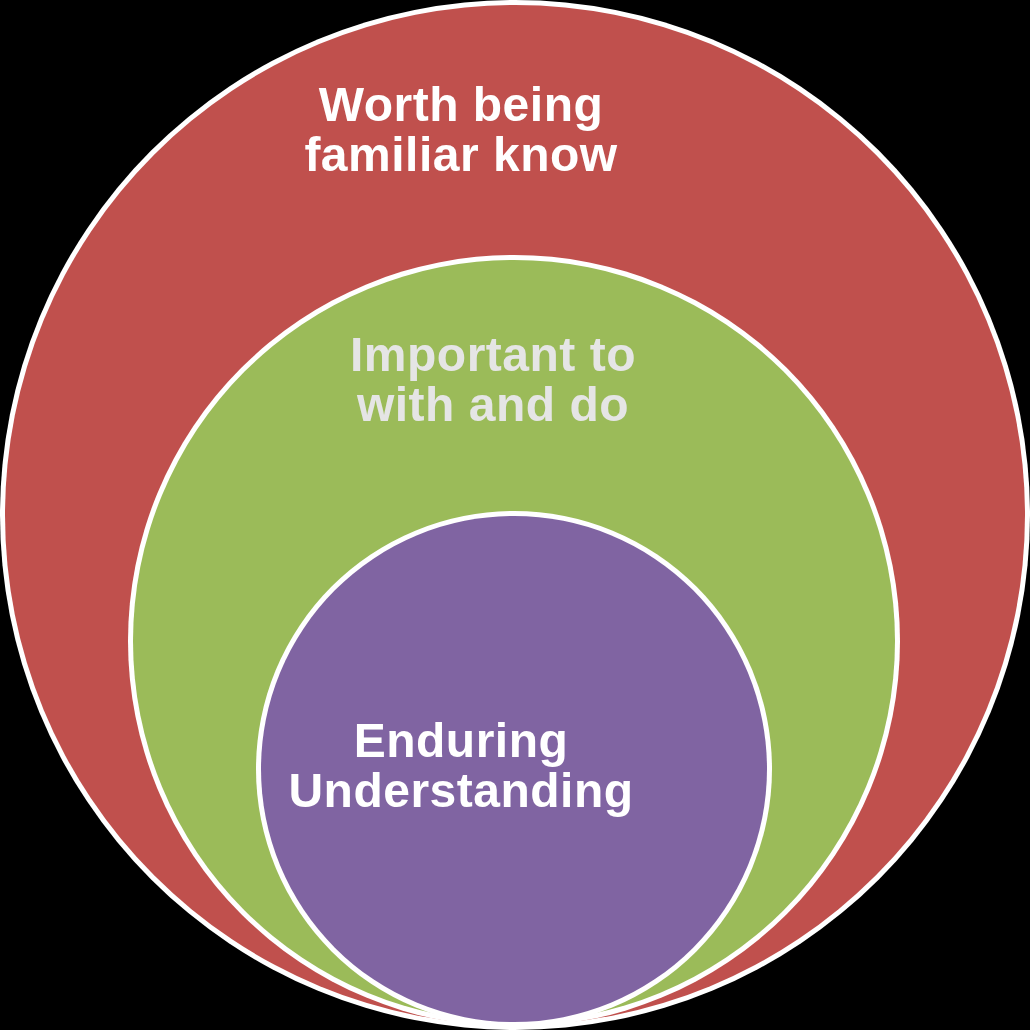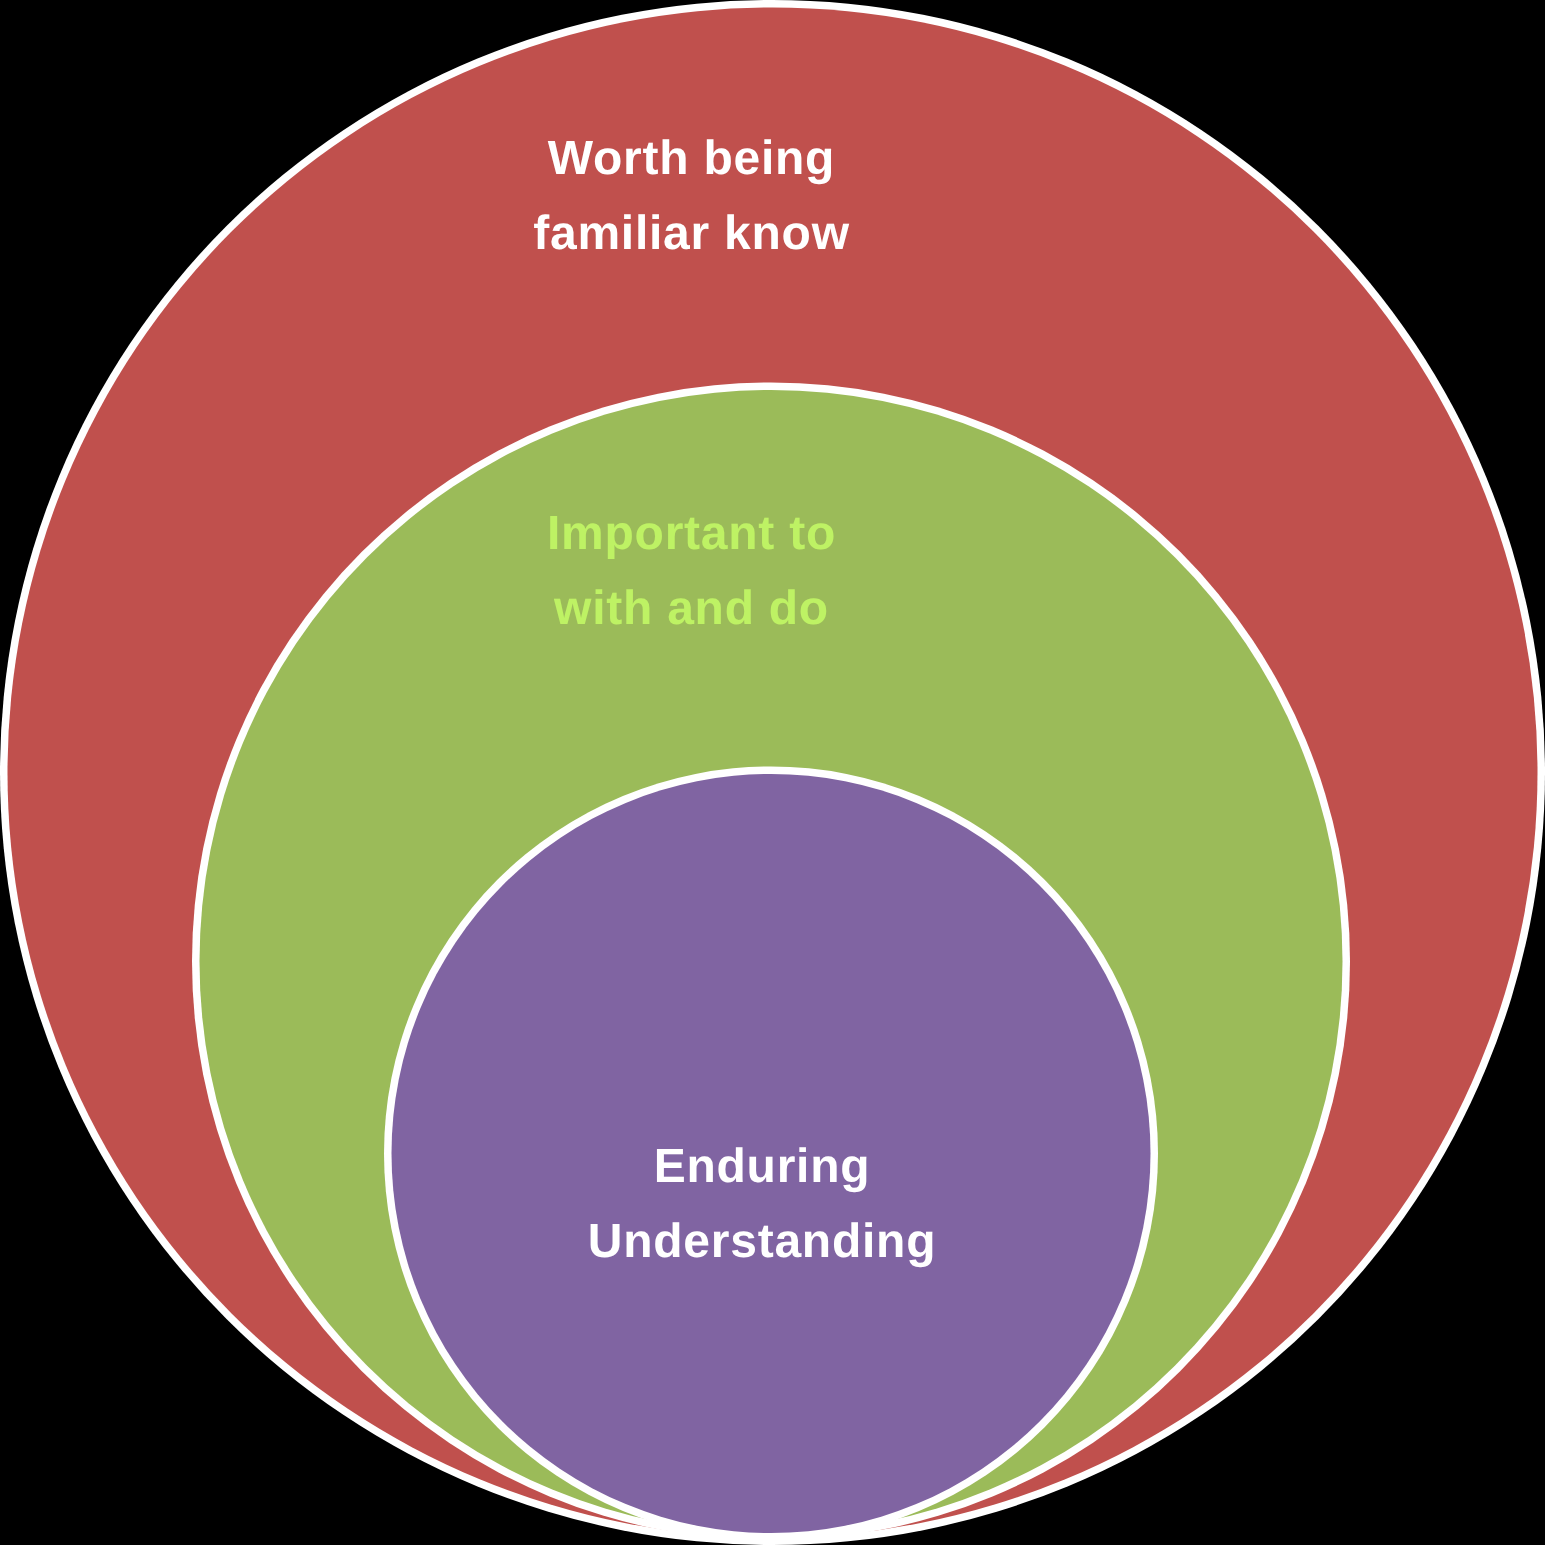--- a/index.html
+++ b/index.html
@@ -23,45 +23,45 @@
   .ring-outer  { left: 5px;   top: 5px;   width: 1020px; height: 1020px; }
   .ring-middle { left: 133px; top: 260px; width: 762px;  height: 762px;  }
   .ring-inner  { left: 261px; top: 516px; width: 506px;  height: 506px;  }
   .label {
     position: absolute;
     left: 0;
     width: 922px;
     text-align: center;
     color: #ffffff;
     font-weight: bold;
-    font-size: 32px;
+    font-size: 48px;
     line-height: 50px;
     letter-spacing: 0.5px;
   }
   .label-outer  { top: 80px;  }
   .label-middle { top: 330px; }
-  .label-inner  { top: 752px; padding-left: 47px; }
+  .label-inner  { top: 716px; }
 </style>
 </head>
 <body style="background: rgb(0, 0, 0);">
 
 <div class="canvas">
 
   <div class="circle ring-outer" style="background: rgb(192, 80, 77); box-shadow: rgb(255, 255, 255) 0px 0px 0px 5px;"></div>
 
   <div class="circle ring-middle" style="background: rgb(155, 187, 89); box-shadow: rgb(255, 255, 255) 0px 0px 0px 5px;"></div>
 
   <div class="circle ring-inner" style="background: rgb(128, 100, 162); box-shadow: rgb(255, 255, 255) 0px 0px 0px 5px;"></div>
 
   <div class="label label-outer" style="color: rgb(255, 255, 255);">
     <div>Worth being</div>
     <div>familiar know</div>
   </div>
 
-  <div class="label label-middle" style="color: #bef264;">
+  <div class="label label-middle" style="color: #e5e5e5; margin-left: 32px;">
     <div>Important to</div>
     <div>with and do</div>
   </div>
 
   <div class="label label-inner" style="color: rgb(255, 255, 255);">
     <div>Enduring</div>
     <div>Understanding</div>
   </div>
 
 </div>

